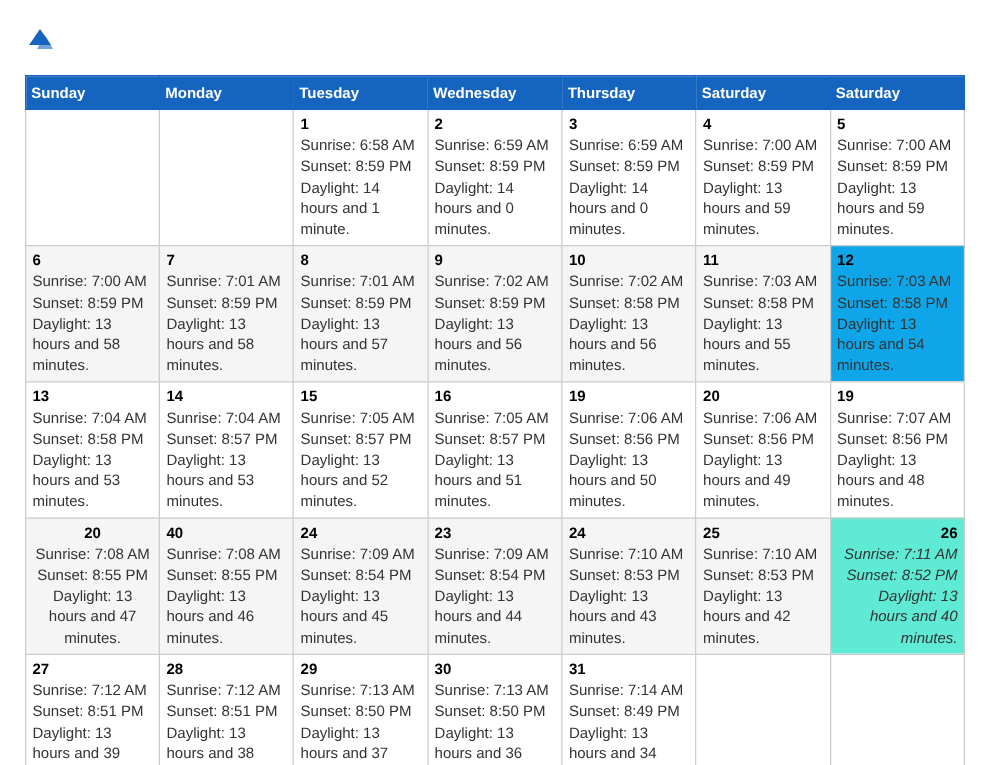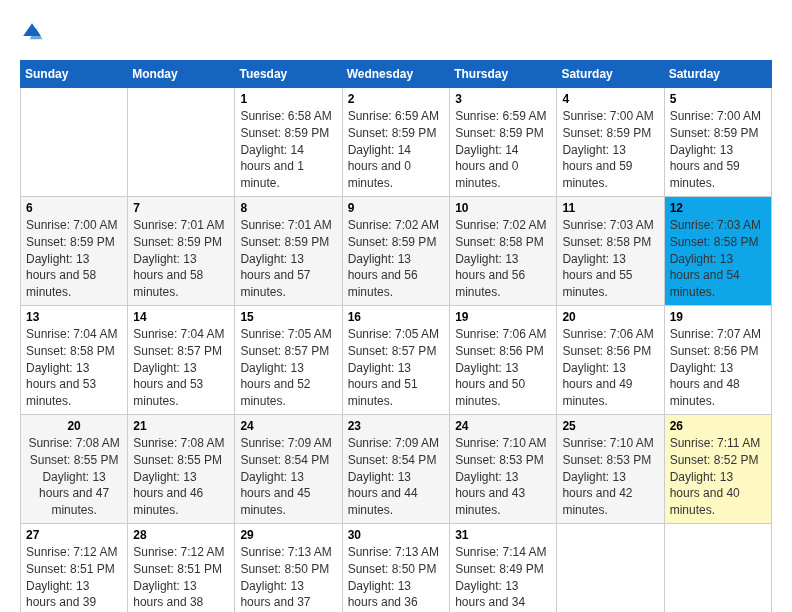--- a/index.html
+++ b/index.html
@@ -232,21 +232,21 @@
         </td>
       </tr>
       <tr>
         <td style="background: rgb(245, 245, 245); text-align: center;">
           <span class="day-num">20</span>
           <div class="day-detail" style="white-space: pre-line;">Sunrise: 7:08 AM
 Sunset: 8:55 PM
 Daylight: 13 hours and 47 minutes.</div>
         </td>
         <td style="background: rgb(245, 245, 245);">
-          <span class="day-num">21</span>
+          <span class="day-num">40</span>
           <div class="day-detail" style="white-space: pre-line;">Sunrise: 7:08 AM
 Sunset: 8:55 PM
 Daylight: 13 hours and 46 minutes.</div>
         </td>
         <td style="background: rgb(245, 245, 245);">
           <span class="day-num">24</span>
           <div class="day-detail" style="white-space: pre-line;">Sunrise: 7:09 AM
 Sunset: 8:54 PM
 Daylight: 13 hours and 45 minutes.</div>
         </td>
@@ -261,23 +261,23 @@
           <div class="day-detail" style="white-space: pre-line;">Sunrise: 7:10 AM
 Sunset: 8:53 PM
 Daylight: 13 hours and 43 minutes.</div>
         </td>
         <td style="background: rgb(245, 245, 245);">
           <span class="day-num">25</span>
           <div class="day-detail" style="white-space: pre-line;">Sunrise: 7:10 AM
 Sunset: 8:53 PM
 Daylight: 13 hours and 42 minutes.</div>
         </td>
-        <td style="background: #fef9c3;">
+        <td style="background: #5eead4; text-align: right;">
           <span class="day-num">26</span>
-          <div class="day-detail" style="white-space: pre-line;">Sunrise: 7:11 AM
+          <div class="day-detail" style="white-space: pre-line; font-style: italic;">Sunrise: 7:11 AM
 Sunset: 8:52 PM
 Daylight: 13 hours and 40 minutes.</div>
         </td>
       </tr>
       <tr>
         <td>
           <span class="day-num">27</span>
           <div class="day-detail" style="white-space: pre-line;">Sunrise: 7:12 AM
 Sunset: 8:51 PM
 Daylight: 13 hours and 39 minutes.</div>

